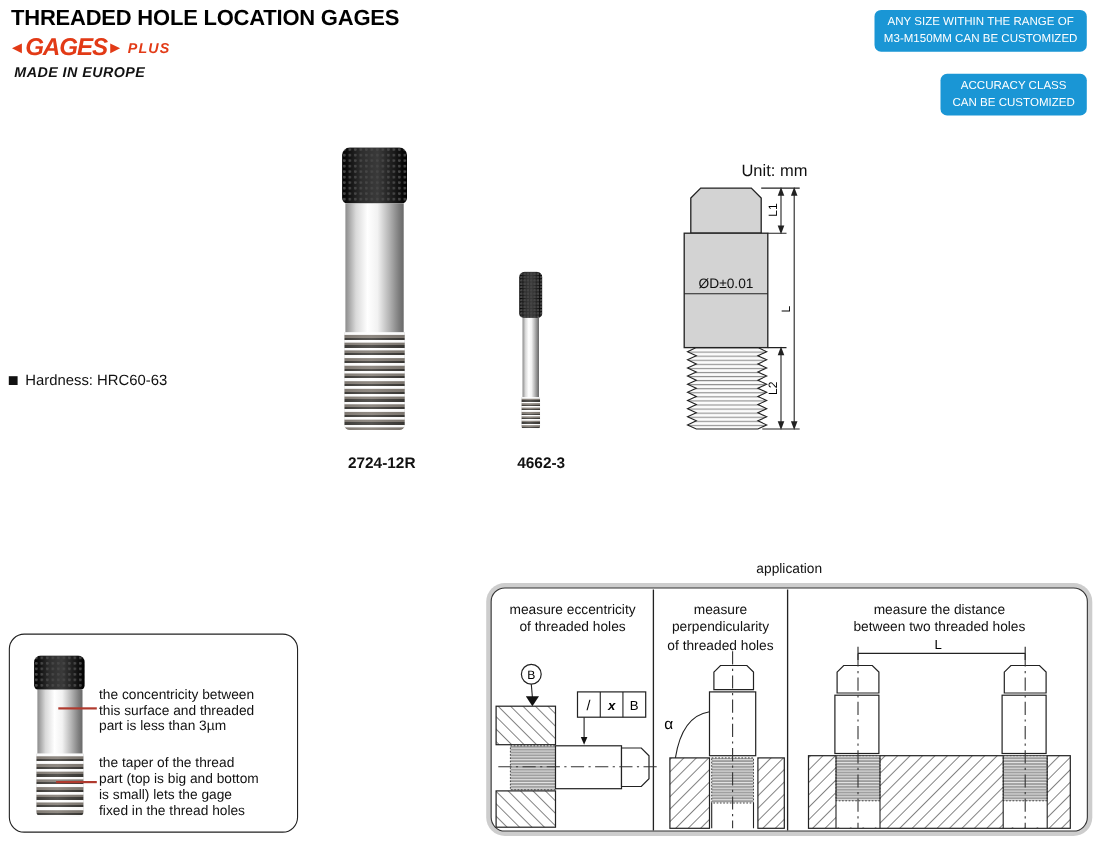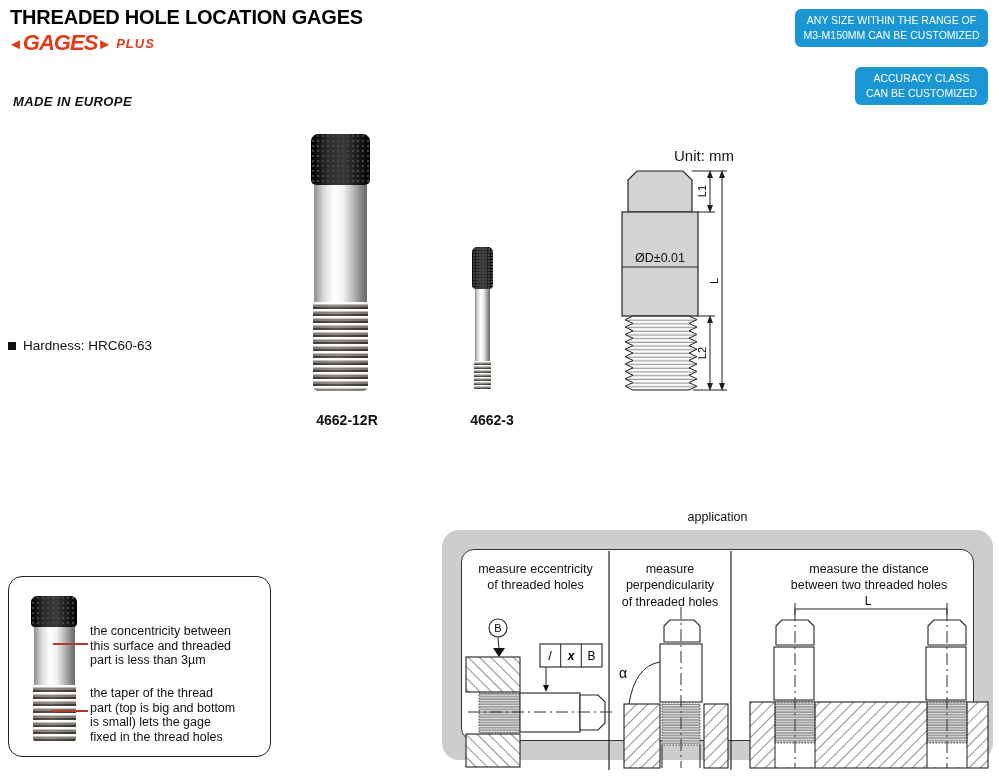--- a/index.html
+++ b/index.html
@@ -6,21 +6,21 @@
   body{width:999px;height:781px;position:relative;overflow:hidden;
        font-family:"Liberation Sans",sans-serif;color:#111;}
   .abs{position:absolute;}
 
   
   .title{left:10px;top:6px;font-size:20px;font-weight:bold;letter-spacing:-0.2px;color:#000;}
   .logo-row{left:8px;top:32px;display:flex;align-items:center;color:#e23a16;}
   .logo-arrow{font-size:15px;line-height:1;}
   .logo-name{font-size:22px;font-weight:800;font-style:italic;letter-spacing:-1px;line-height:1;}
   .logo-suffix{font-size:13px;font-weight:800;font-style:italic;margin-left:4px;letter-spacing:1px;line-height:1;text-align:center;}
-  .logo-tagline{left:13px;top:58px;font-size:13px;font-weight:800;font-style:italic;color:#111;letter-spacing:0.4px;margin-top:36px;}
+  .logo-tagline{left:13px;top:58px;font-size:13px;font-weight:800;font-style:italic;color:#111;letter-spacing:0.4px;}
 
   
   .badge{background:#1a96d5;color:#fff;font-weight:normal;font-size:10.5px;line-height:1.45;
          text-align:center;border-radius:6px;padding:4px 6px;white-space:pre-line;box-sizing:border-box;}
   .badge1{left:795px;top:9px;width:193px;}
   .badge2{left:855px;top:67px;width:133px;}
 
   
   .hardness{left:8px;top:338px;display:flex;align-items:center;gap:7px;font-size:13.5px;}
   .sq{width:8px;height:8px;background:#111;display:inline-block;}
@@ -41,21 +41,21 @@
   
   .unit{left:674px;top:147px;font-size:15px;}
 
   
   .infobox{left:8px;top:576px;width:263px;height:181px;border:1.3px solid #222;border-radius:14px;box-sizing:border-box;}
   .note{font-size:12.5px;line-height:14.5px;white-space:pre-line;}
   .leader{height:2px;background:#b03a2e;}
 
   
   .app-title{left:443px;top:510px;width:549px;text-align:center;font-size:12.5px;}
-  .app-outer{left:442px;top:530px;width:551px;height:230px;background:#cdcdcd;border-radius:17px;padding:19px;box-sizing:border-box;}
+  .app-outer{left:442px;top:530px;width:551px;height:230px;background:#cdcdcd;border-radius:17px;padding:4px;box-sizing:border-box;}
   .app-inner{width:100%;height:100%;background:#fff;border:1.5px solid #333;border-radius:13px;position:relative;box-sizing:border-box;}
   .panel-h{position:absolute;top:11px;text-align:center;font-size:12.5px;line-height:1.3;white-space:pre-line;}
   .ph1{left:0;width:147px;}
   .ph2{left:147px;width:122px;}
   .ph3{left:269px;width:276px;}
   svg text{font-family:"Liberation Sans",sans-serif;}
 </style>
 </head>
 <body>
 
@@ -76,21 +76,21 @@
 <div class="abs hardness">
   <span class="sq"></span>
   <span>Hardness: HRC60-63</span>
 </div>
 
 <div class="abs" style="left:311px;top:134px;width:59px;">
   <div class="knurl" style="width:59px;height:51px;border-radius:7px 7px 5px 5px;"></div>
   <div class="metal" style="width:53px;height:117px;margin:0 auto;"></div>
   <div class="threadtex" style="width:55px;height:89px;margin:0 auto;border-radius:0 0 5px 5px;"></div>
 </div>
-<div class="abs model-label" style="left:302px;top:412px;width:90px;">4662-12R</div>
+<div class="abs model-label" style="left:302px;top:412px;width:90px;">2724-12R</div>
 
 <div class="abs" style="left:472px;top:247px;width:21px;">
   <div class="knurl knurl-sm" style="width:21px;height:42px;border-radius:5px 5px 4px 4px;"></div>
   <div class="metal" style="width:15px;height:72px;margin:0 auto;"></div>
   <div class="threadtex threadtex-sm" style="width:17px;height:29px;margin:0 auto;border-radius:0 0 3px 3px;"></div>
 </div>
 <div class="abs model-label" style="left:456px;top:412px;width:72px;">4662-3</div>
 
 <div class="abs unit">Unit: mm</div>
 <svg class="abs" style="left:600px;top:145px;" width="160" height="260" viewBox="0 0 160 260">

